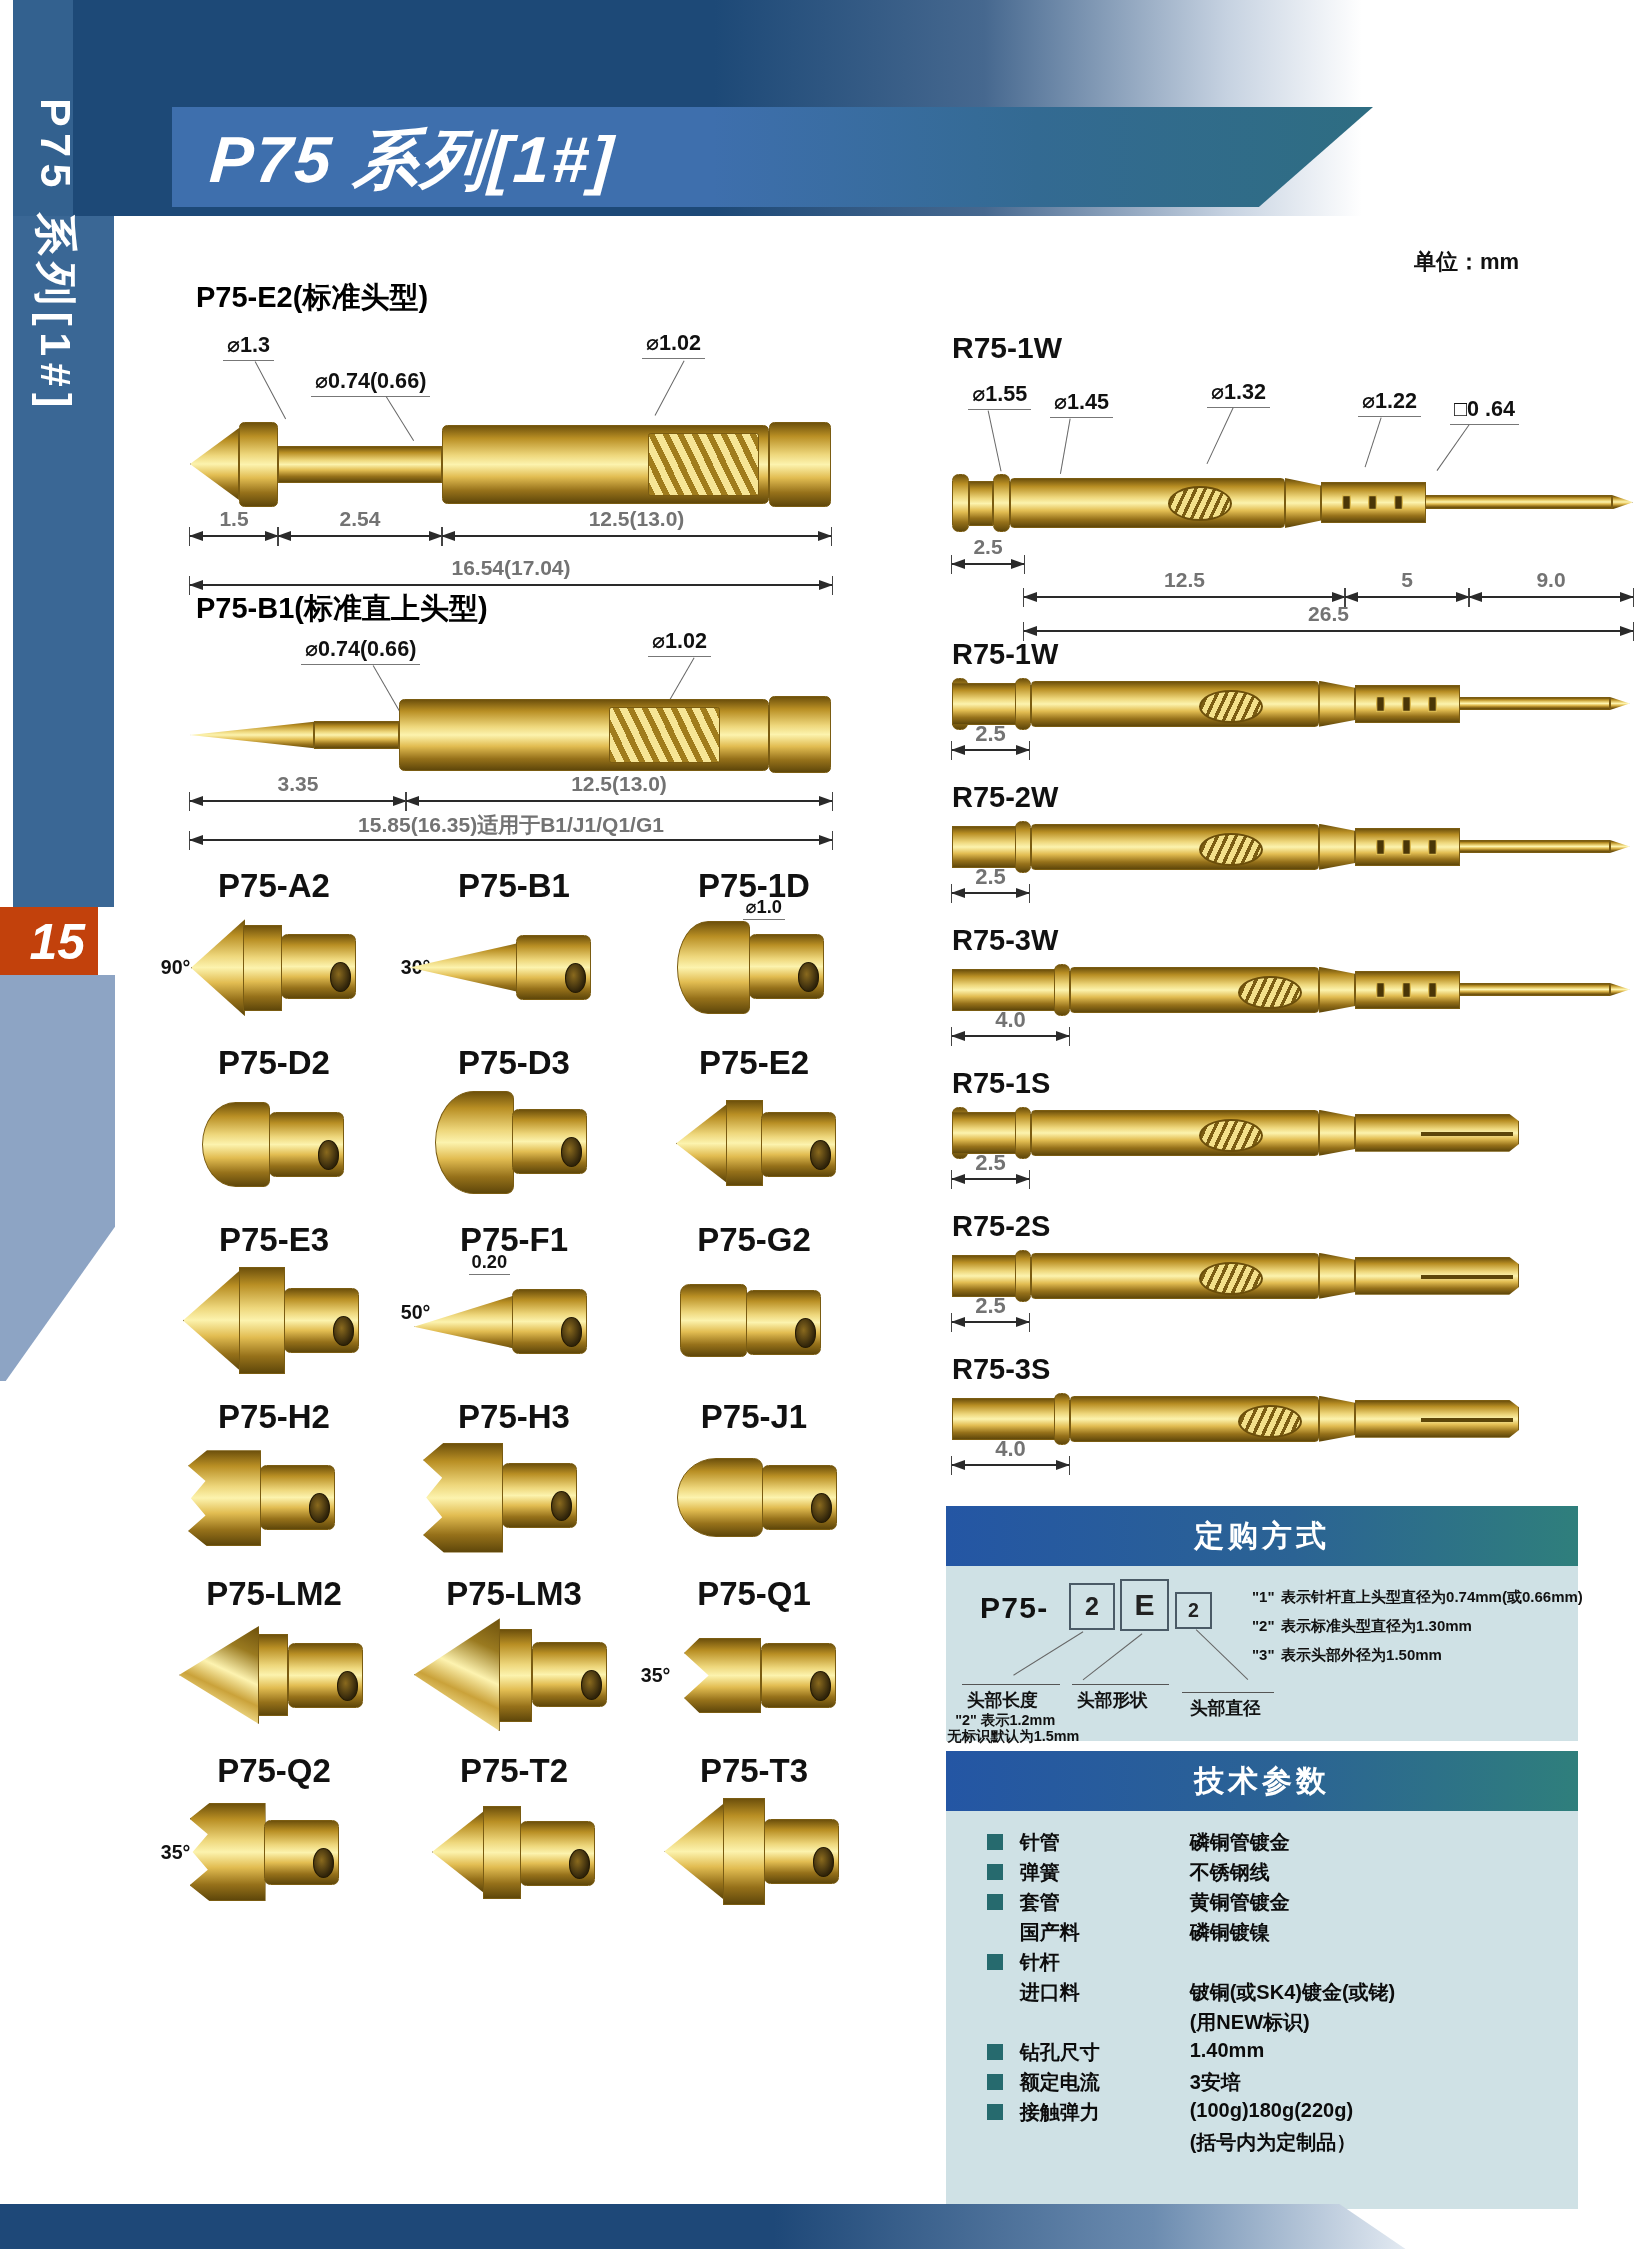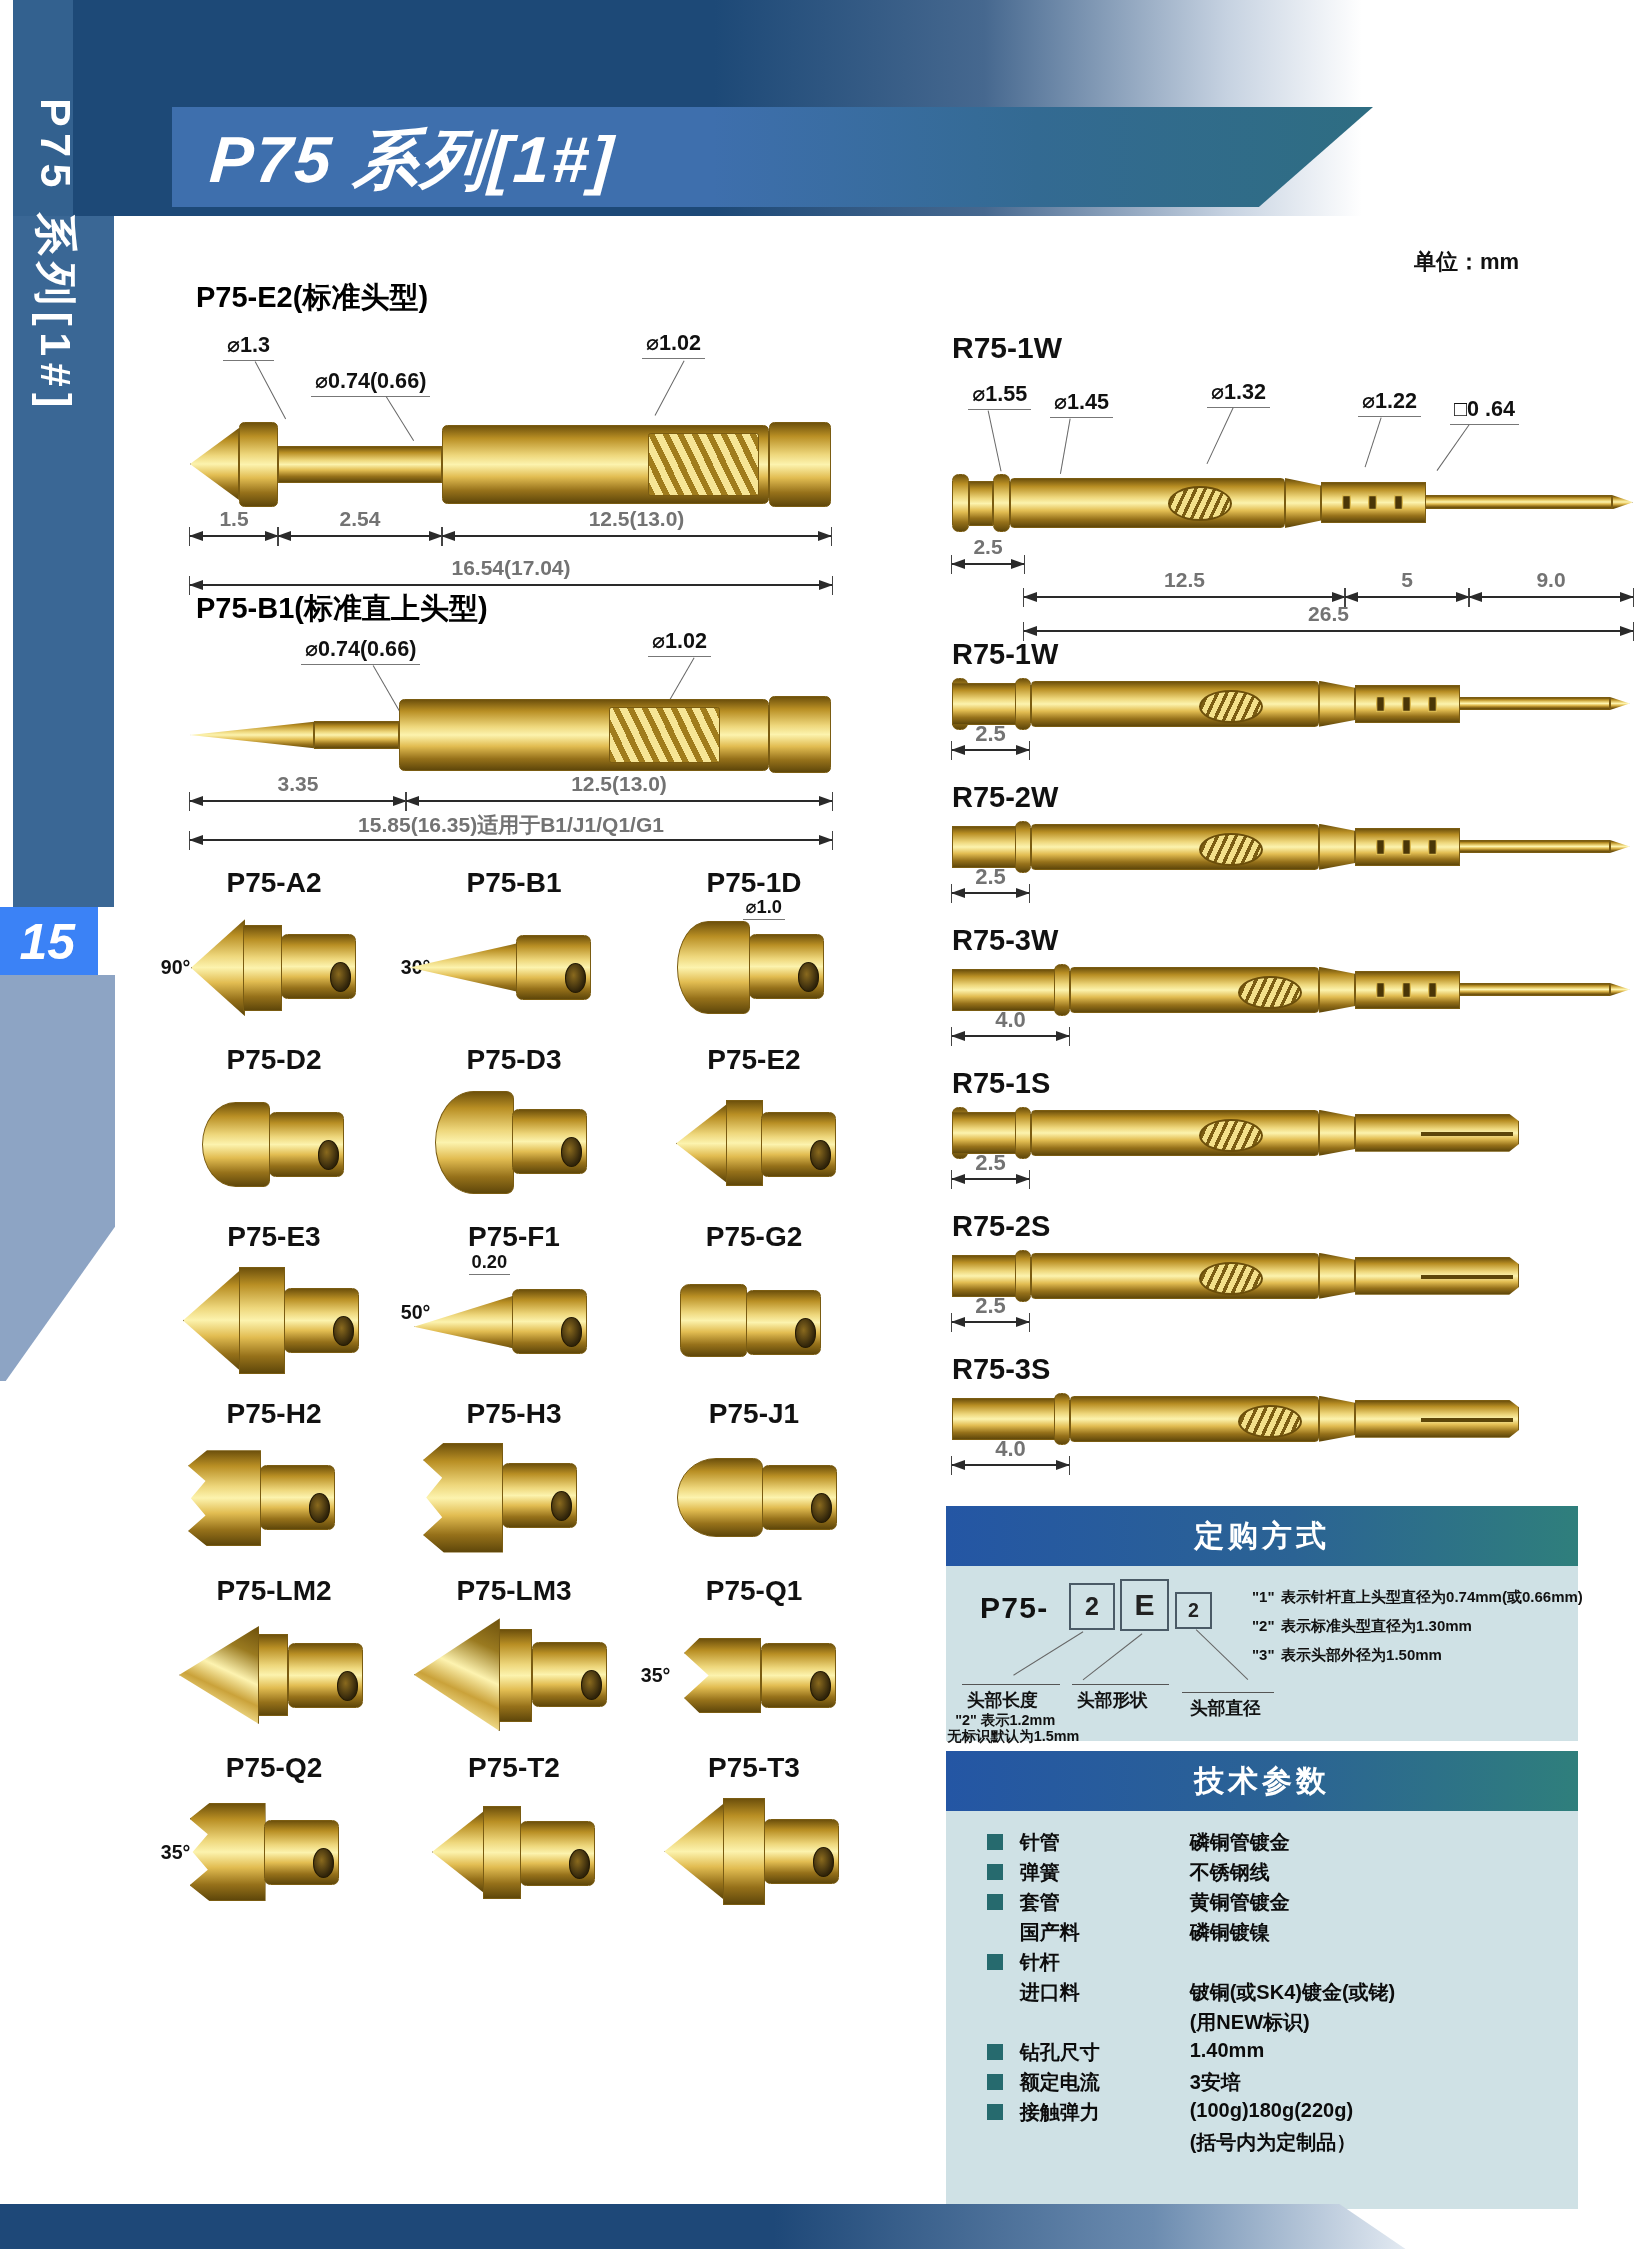--- a/index.html
+++ b/index.html
@@ -14,23 +14,23 @@
     background:linear-gradient(90deg,#3e6fad 0%,#3e6fad 45%,#336a92 72%,#2e6d82 100%);
     clip-path:polygon(0 0,100% 0,90.5% 100%,0 100%);}
   #page-title{position:absolute;left:38px;top:9.2px;font-size:65px;font-weight:900;font-style:italic;
     color:#fff;letter-spacing:2.6px;transform:skewX(-4deg);white-space:nowrap;}
   #unit-line{position:absolute;left:1414px;top:247px;font-size:22px;color:#111;font-weight:bold;}
 
   
   #sidebar-bar{position:absolute;left:13px;top:216px;width:101px;height:691px;background:#3a6795;}
   #sidebar-title{position:absolute;left:26px;top:98px;height:589px;writing-mode:vertical-rl;
     text-orientation:sideways;font-size:43px;font-weight:900;color:#fff;letter-spacing:6.5px;white-space:nowrap;}
-  #page-badge{position:absolute;left:0;top:907px;width:98px;height:69px;background:#3b82f6;
+  #page-badge{position:absolute;left:0;top:907px;width:98px;height:69px;background:#c2410c;
     color:#fff;font-size:50px;font-weight:900;font-style:italic;display:flex;align-items:center;
-    justify-content:flex-end;padding-right:23px;box-sizing:border-box;}
+    justify-content:flex-end;padding-right:13px;box-sizing:border-box;}
   #sidebar-light{position:absolute;left:0;top:975px;width:115px;height:406px;background:#8da4c4;
     clip-path:polygon(0 0,100% 0,100% 62%,5% 100%,0 100%);}
 
   
   #footer-band{position:absolute;left:0;top:2204px;width:1407px;height:46px;
     background:linear-gradient(90deg,#1e4878 0%,#1e4878 55%,#6c8cb0 82%,#e3eaf2 100%);
     clip-path:polygon(0 0,95.2% 0,100% 100%,0 100%);}
 
   
   .g{background:linear-gradient(180deg,#6e510c 0%,#b98f24 16%,#eed77c 38%,#fcf3ae 50%,#e2bd52 66%,#96711a 84%,#5f470a 100%);
@@ -58,21 +58,21 @@
   
   .sec-title{position:absolute;font-size:29px;font-weight:900;color:#000;white-space:nowrap;}
 
   
   .diagram{position:absolute;}
 
   
   #tip-grid{position:absolute;left:154px;top:867px;width:720px;display:grid;
     grid-template-columns:repeat(3,1fr);grid-auto-rows:177px;}
   .tip-cell{position:relative;}
-  .tip-label{text-align:center;font-size:28px;font-weight:900;height:34px;}
+  .tip-label{text-align:center;font-size:33px;font-weight:900;height:34px;}
   .tip-draw{position:relative;width:216px;height:134px;margin:0 auto;}
   .tip-draw .head,.tip-draw .head2{position:absolute;}
   .tip-draw .head2{display:none;}
   .t-body{position:absolute;left:101px;top:34px;width:75px;height:65px;border-radius:6.5px;}
   .t-hole{position:absolute;right:3.9px;bottom:6.5px;width:19.6px;height:27.5px;border-radius:50%;
     background:radial-gradient(ellipse at 40% 40%,#8a6a1e 0%,#30240a 70%);border:0.7px solid #241a04;}
   .ann-angle{position:absolute;left:-5.2px;top:55px;font-size:19.6px;font-weight:bold;}
   .ann-top{position:absolute;left:97px;top:-5.2px;font-size:18.3px;font-weight:bold;border-bottom:1.3px solid #777;padding:0 2.6px 1.3px;}
   .ann-angle:empty,.ann-top:empty{display:none;}
 

